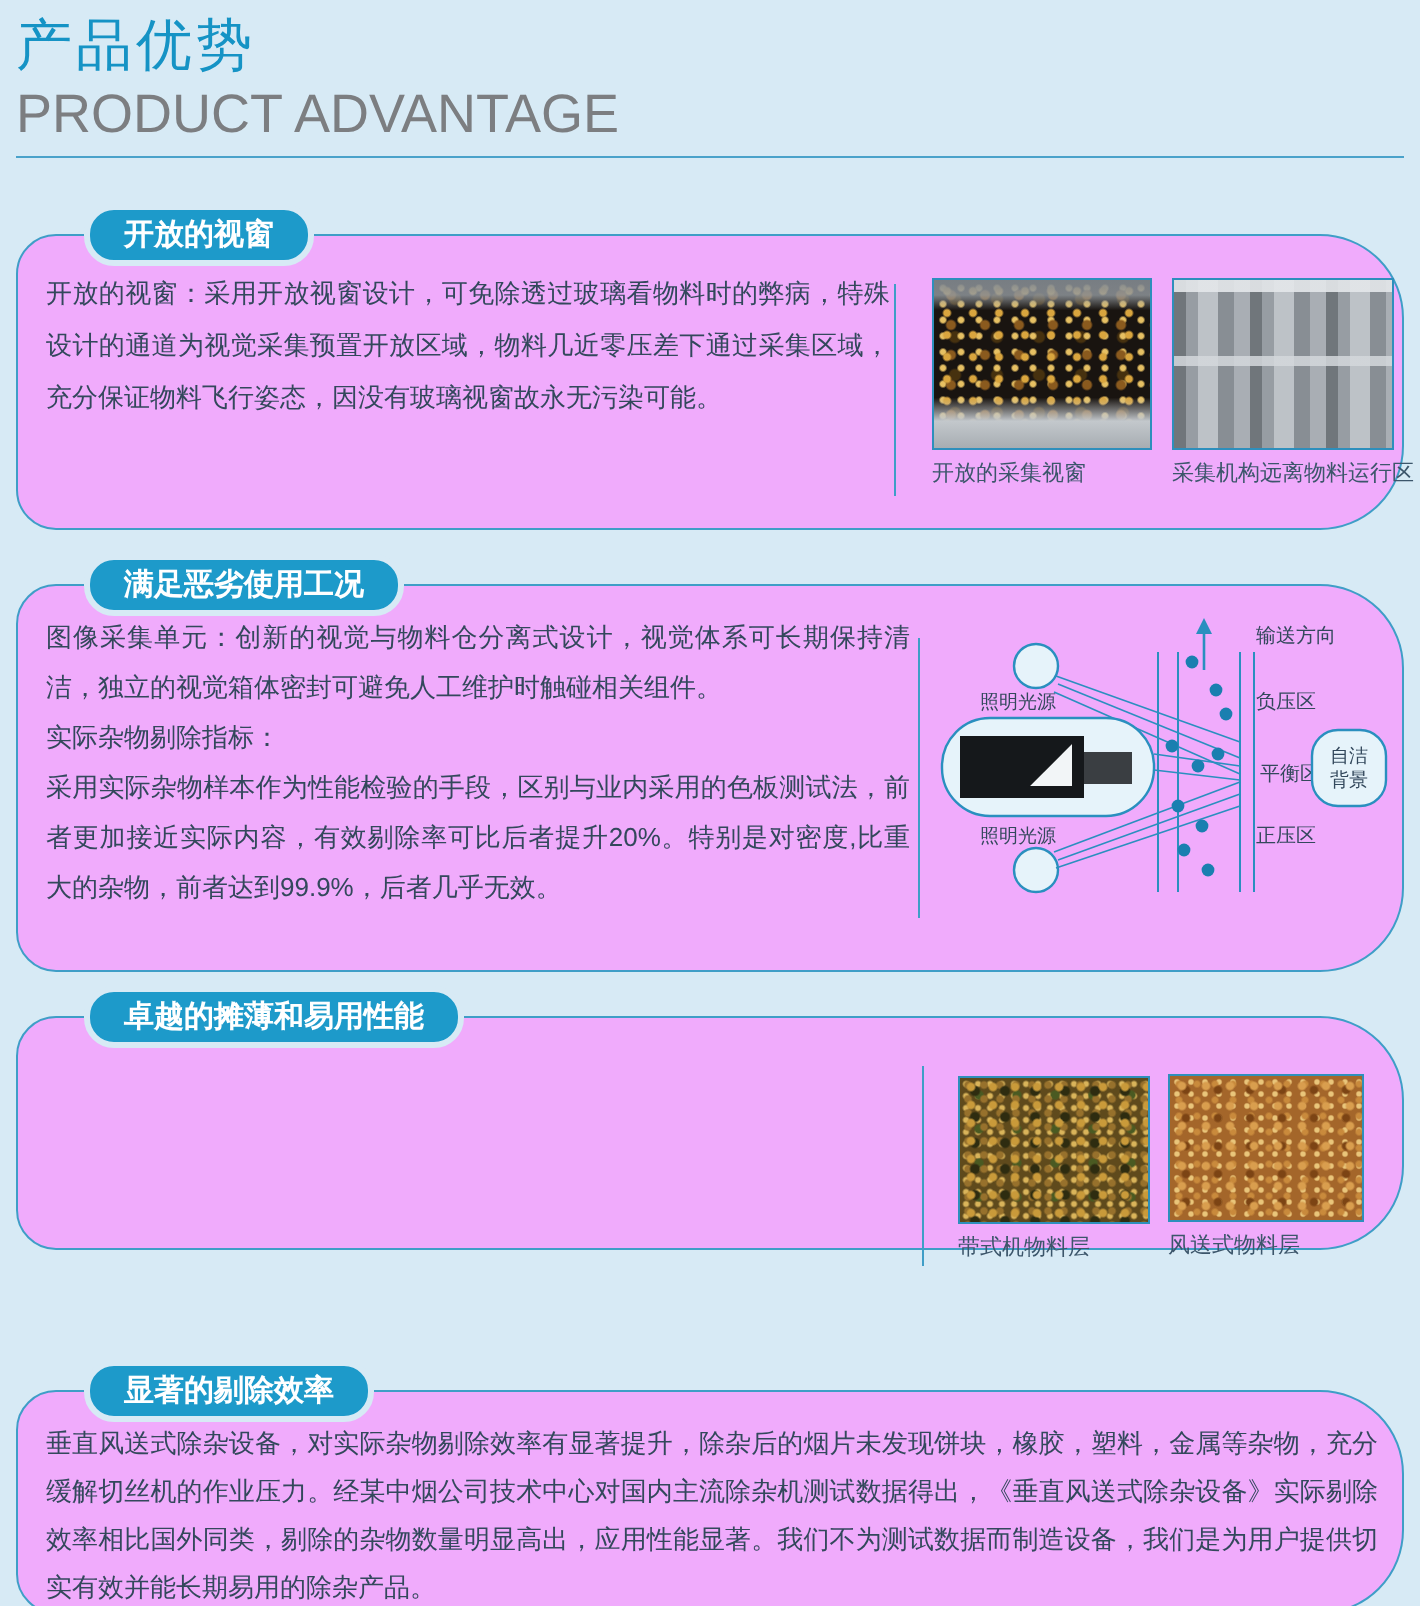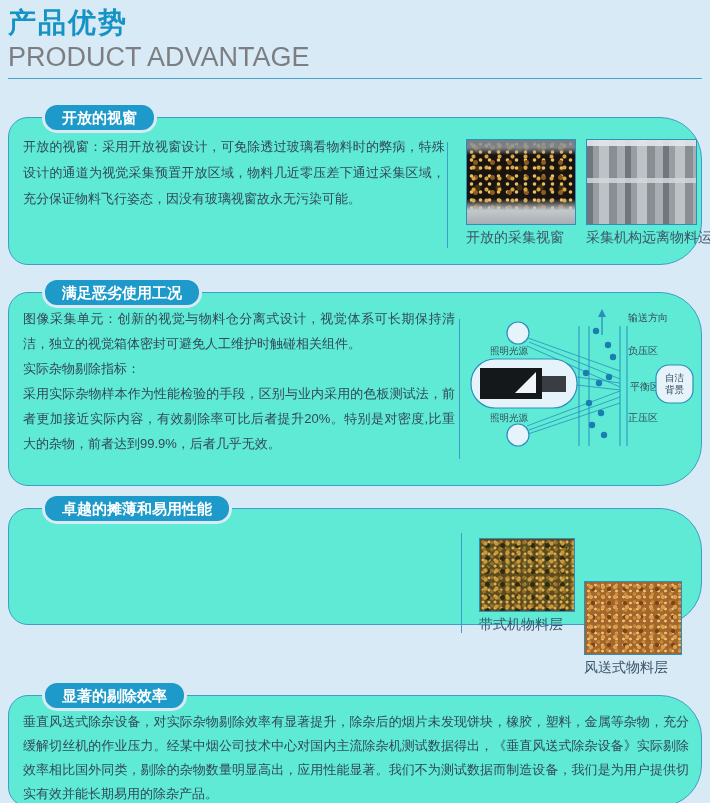--- a/index.html
+++ b/index.html
@@ -6,33 +6,33 @@
   html,body { width:710px; }
   body {
     position:relative; width:710px; height:803px;
     background:#d7eaf5;
     font-family:"Liberation Sans", sans-serif;
     color:#33485c;
     overflow:hidden;
   }
   .page-title {
     position:absolute; left:8px; top:4px;
-    font-size:28px; font-weight:bold; color:#1593c5; letter-spacing:2px;
+    font-size:28px; font-weight:normal; color:#1593c5; letter-spacing:2px;
   }
   .page-subtitle {
     position:absolute; left:8px; top:42px;
     font-size:27px; color:#7c7e81; letter-spacing:0px;
   }
   .header-rule {
     position:absolute; left:8px; top:78px; width:694px; height:0;
     border-top:1px solid #4aa2ca;
   }
   .section {
     position:absolute; left:8px; width:694px;
-    background:#5eead4;
+    background:#f0abfc;
     border:1px solid #3f9ec7;
     border-radius:20px 42px 42px 20px;
   }
   .sec1 { top:117px; height:148px; }
   .sec2 { top:292px; height:194px; }
   .sec3 { top:508px; height:117px; }
   .sec4 { top:695px; height:112px; }
   .badge {
     position:absolute; top:-16px; left:33px;
     background:#1d9aca; color:#ffffff;
@@ -54,21 +54,21 @@
     position:absolute; width:1px; background:#3f9ec7;
   }
   .sec1 .v-divider { left:438px; top:24px; height:106px; }
   .sec2 .v-divider { left:450px; top:26px; height:140px; }
   .sec3 .v-divider { left:452px; top:24px; height:100px; }
   .figure { position:absolute; }
   .photo {
     border:1px solid #2e8fbc;
   }
   .caption {
-    margin-top:4px; font-size:14px; color:#3c566b; white-space:nowrap;
+    margin-top:4px; font-size:11px; color:#3c566b; white-space:nowrap;
   }
   
   .fig-open-window   { left:457px; top:21px; }
   .fig-open-window .photo { width:110px; height:86px;
     background-color:#191410;
     background-image:
       linear-gradient(to bottom, rgba(125,131,137,0.95) 0, rgba(150,157,163,0.8) 9%, rgba(150,157,163,0) 18%),
       linear-gradient(to top, #a7adb2 0, #c3c8cc 16%, rgba(195,200,204,0) 30%),
       radial-gradient(circle, #d9a53e 0 1.5px, transparent 2.5px),
       radial-gradient(circle, #8a5a1e 0 2px, transparent 3px),
@@ -88,21 +88,21 @@
   .fig-belt .photo { width:96px; height:74px;
     background-color:#5f4a1c;
     background-image:
       radial-gradient(circle, #c99a3a 0 1.6px, transparent 2.6px),
       radial-gradient(circle, #2e2c10 0 2px, transparent 3px),
       radial-gradient(circle, #97712c 0 1.4px, transparent 2.4px),
       radial-gradient(circle, #4a5a22 0 1.8px, transparent 2.8px),
       radial-gradient(circle, #d9b45a 0 1px, transparent 2px);
     background-size:11px 9px, 15px 13px, 8px 7px, 19px 17px, 6px 6px;
   }
-  .fig-air { left:575px; top:28px;margin-top:44px; }
+  .fig-air { left:575px; top:28px; }
   .fig-air .photo { width:98px; height:74px;
     background-color:#a4662a;
     background-image:
       radial-gradient(circle, #d99e4e 0 1.6px, transparent 2.6px),
       radial-gradient(circle, #7c4414 0 1.6px, transparent 2.6px),
       radial-gradient(circle, #c98a3c 0 1.2px, transparent 2.2px),
       radial-gradient(circle, #e9c57a 0 1px, transparent 1.8px);
     background-size:12px 10px, 16px 14px, 9px 8px, 7px 6px;
   }
   .diagram-wrap { position:absolute; left:447px; top:4px; width:246px; height:178px; }

